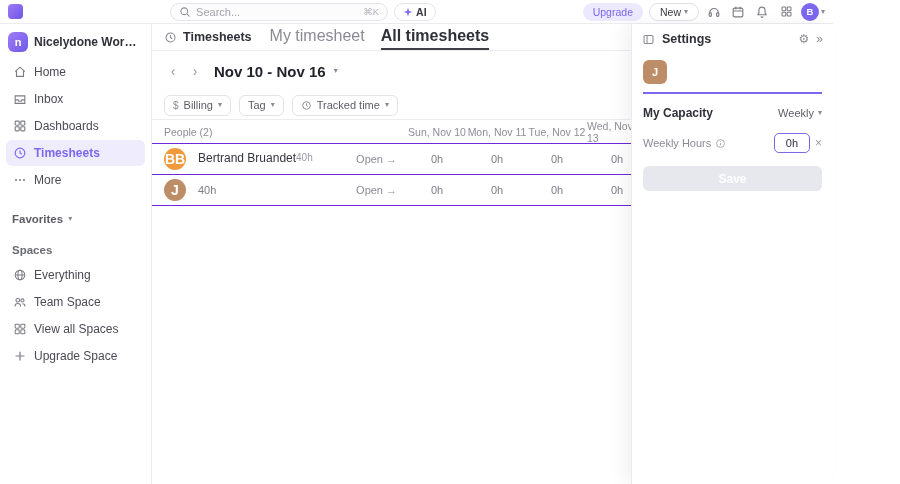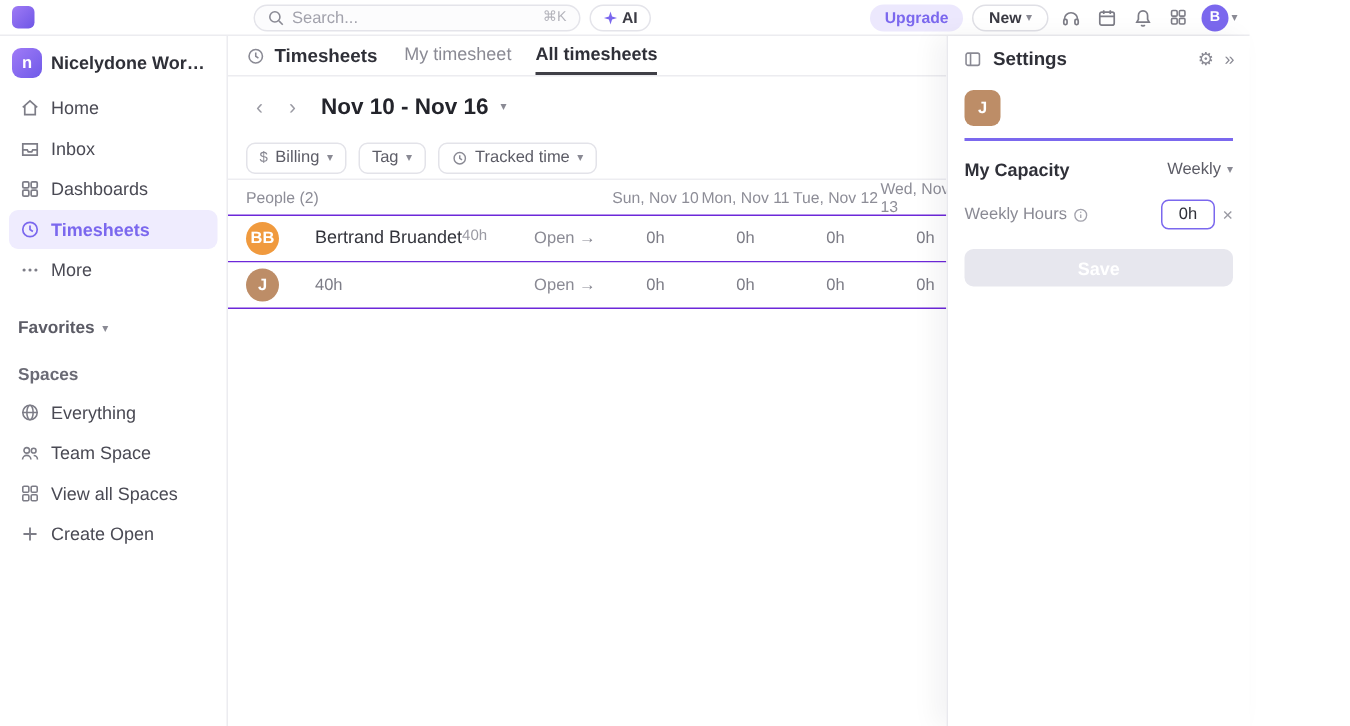--- a/index.html
+++ b/index.html
@@ -28,21 +28,21 @@
   }
   .search-bar input::placeholder { color:#a2a2ac; }
   .kbd-hint { font-size:9.5px; color:#b4b4bc; white-space:nowrap; }
   .ai-pill {
     height:18px; border:1px solid #e4e4ea; border-radius:9px; background:#fff;
     display:flex; align-items:center; gap:3px; padding:0 8px;
     font-size:10.5px; font-weight:bold; color:#3b3b44; cursor:pointer;
   }
   .pill-btn {
     height:18px; border-radius:9px; display:flex; align-items:center; gap:3px;
-    padding:0 10px; font-size:10.5px; font-weight:bold; cursor:pointer; border:none;
+    padding:0 10px; font-size:10.5px; font-weight:normal; cursor:pointer; border:none;
     font-family:inherit;
   }
   .upgrade { background:#ece8fd; color:#7b68ee; }
   .new { background:#fff; border:1px solid #e0e0e6; color:#3b3b44; }
   .tb-icon {
     width:18px; height:18px; display:flex; align-items:center; justify-content:center;
     color:#7d7d87; cursor:pointer;
   }
   .tb-avatar-wrap { display:flex; align-items:center; gap:2px; cursor:pointer; }
   .tb-avatar {
@@ -84,21 +84,21 @@
 
   
   .main { flex:1; min-width:0; display:flex; flex-direction:column; overflow:hidden; background:#fff; }
   .main-header {
     height:27px; flex:0 0 27px; border-bottom:1px solid #ececf0;
     display:flex; align-items:stretch; padding:0 12px;
   }
   .mh-title { display:flex; align-items:center; gap:6px; font-size:12.5px; font-weight:bold; color:#2f3038; }
   .mh-title .ni-icon { color:#8a8a94; display:flex; align-items:center; }
   .tabs { display:flex; margin-left:18px; gap:16px; }
-  .tab { display:flex; align-items:center; font-size:12px; color:#8a8a94;
+  .tab { display:flex; align-items:center; font-size:16px; color:#8a8a94;
     border-bottom:2px solid transparent; cursor:pointer; }
   .tab.active { color:#2f3038; font-weight:bold; border-bottom-color:#3f3f46; }
 
   .date-row { height:40px; flex:0 0 40px; display:flex; align-items:center; padding:0 12px; gap:4px; }
   .chev-btn { width:18px; height:18px; display:flex; align-items:center; justify-content:center;
     color:#9a9aa3; font-size:14px; cursor:pointer; border-radius:4px; }
   .date-label { font-size:15px; font-weight:bold; color:#23242b; margin:0 4px 0 6px; cursor:pointer; }
 
   .filter-row { height:28px; flex:0 0 28px; display:flex; align-items:center; padding:0 12px; gap:8px; }
   .chip {
@@ -110,22 +110,22 @@
 
   .ts-table { flex:1; min-height:0; }
   .t-row { display:flex; border-bottom:1px solid #6d28d9; background:#fff; }
   .t-head { height:25px; border-top:1px solid #ededf1; align-items:center; }
   .col-people { width:255px; flex:0 0 255px; display:flex; align-items:center; padding-left:12px; }
   .col-day { width:60px; flex:0 0 60px; display:flex; align-items:center; justify-content:center; }
   .t-head .col-people { font-size:10.5px; color:#8d8d97; }
   .t-head .col-day { font-size:10.5px; color:#8d8d97; }
   .t-body-row { height:31px; }
   .p-avatar {
-    width:22px; height:22px; border-radius:50%; color:#fff; font-size:11px; font-weight:bold;
-    display:flex; align-items:center; justify-content:center; flex:0 0 22px; margin-right:24px;
+    width:22px; height:22px; border-radius:50%; color:#fff; font-size:14px; font-weight:bold;
+    display:flex; align-items:center; justify-content:center; flex:0 0 22px; margin-right:12px;
   }
   .p-avatar.orange { background:#f09a3e; }
   .p-avatar.tan { background:#bd8d67; }
   .p-meta { display:flex; flex-direction:row; justify-content:center; line-height:1.15; min-width:0; }
   .p-name { font-size:12px; color:#33343c; white-space:nowrap; overflow:hidden; text-overflow:ellipsis; }
   .p-total { font-size:10px; color:#9a9aa3; }
   .p-total-only { font-size:11px; color:#7d7d87; }
   .open-link { margin-left:auto; margin-right:10px; display:flex; align-items:center; gap:3px;
     font-size:11px; color:#8a8a94; cursor:pointer; }
   .cell-val { font-size:11px; color:#7d7d87; }
@@ -334,21 +334,21 @@
             </svg>
         </span>
         <span>View all Spaces</span>
       </div>
       <div class="nav-item">
         <span class="ni-icon">
           <svg width="14" height="14" viewBox="0 0 16 16" fill="none" stroke="currentColor" stroke-width="1.4">
               <path d="M8 3v10M3 8h10"></path>
             </svg>
         </span>
-        <span>Create Open</span>
+        <span>Upgrade Space</span>
       </div>
     </div>
 
     <div class="main">
 
       <div class="main-header">
         <div class="mh-title">
           <span class="ni-icon">
             <svg width="13" height="13" viewBox="0 0 16 16" fill="none" stroke="currentColor" stroke-width="1.3">
                 <circle cx="8" cy="8" r="5.5"></circle>

